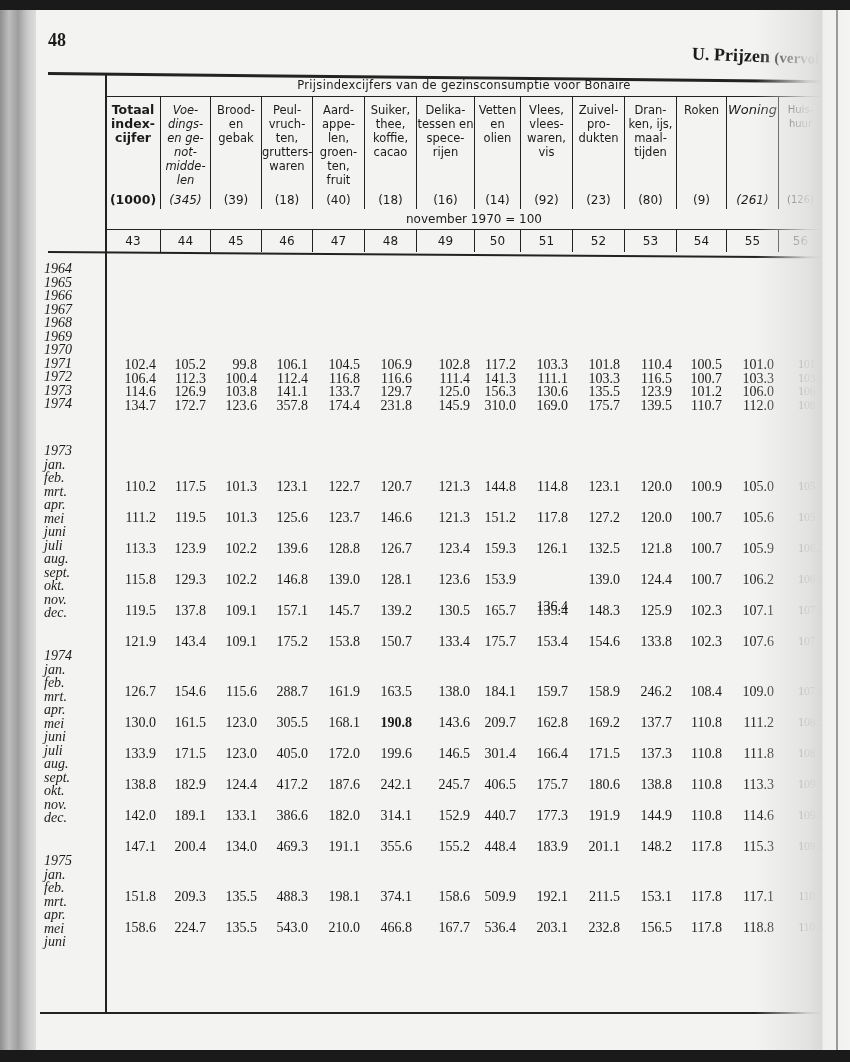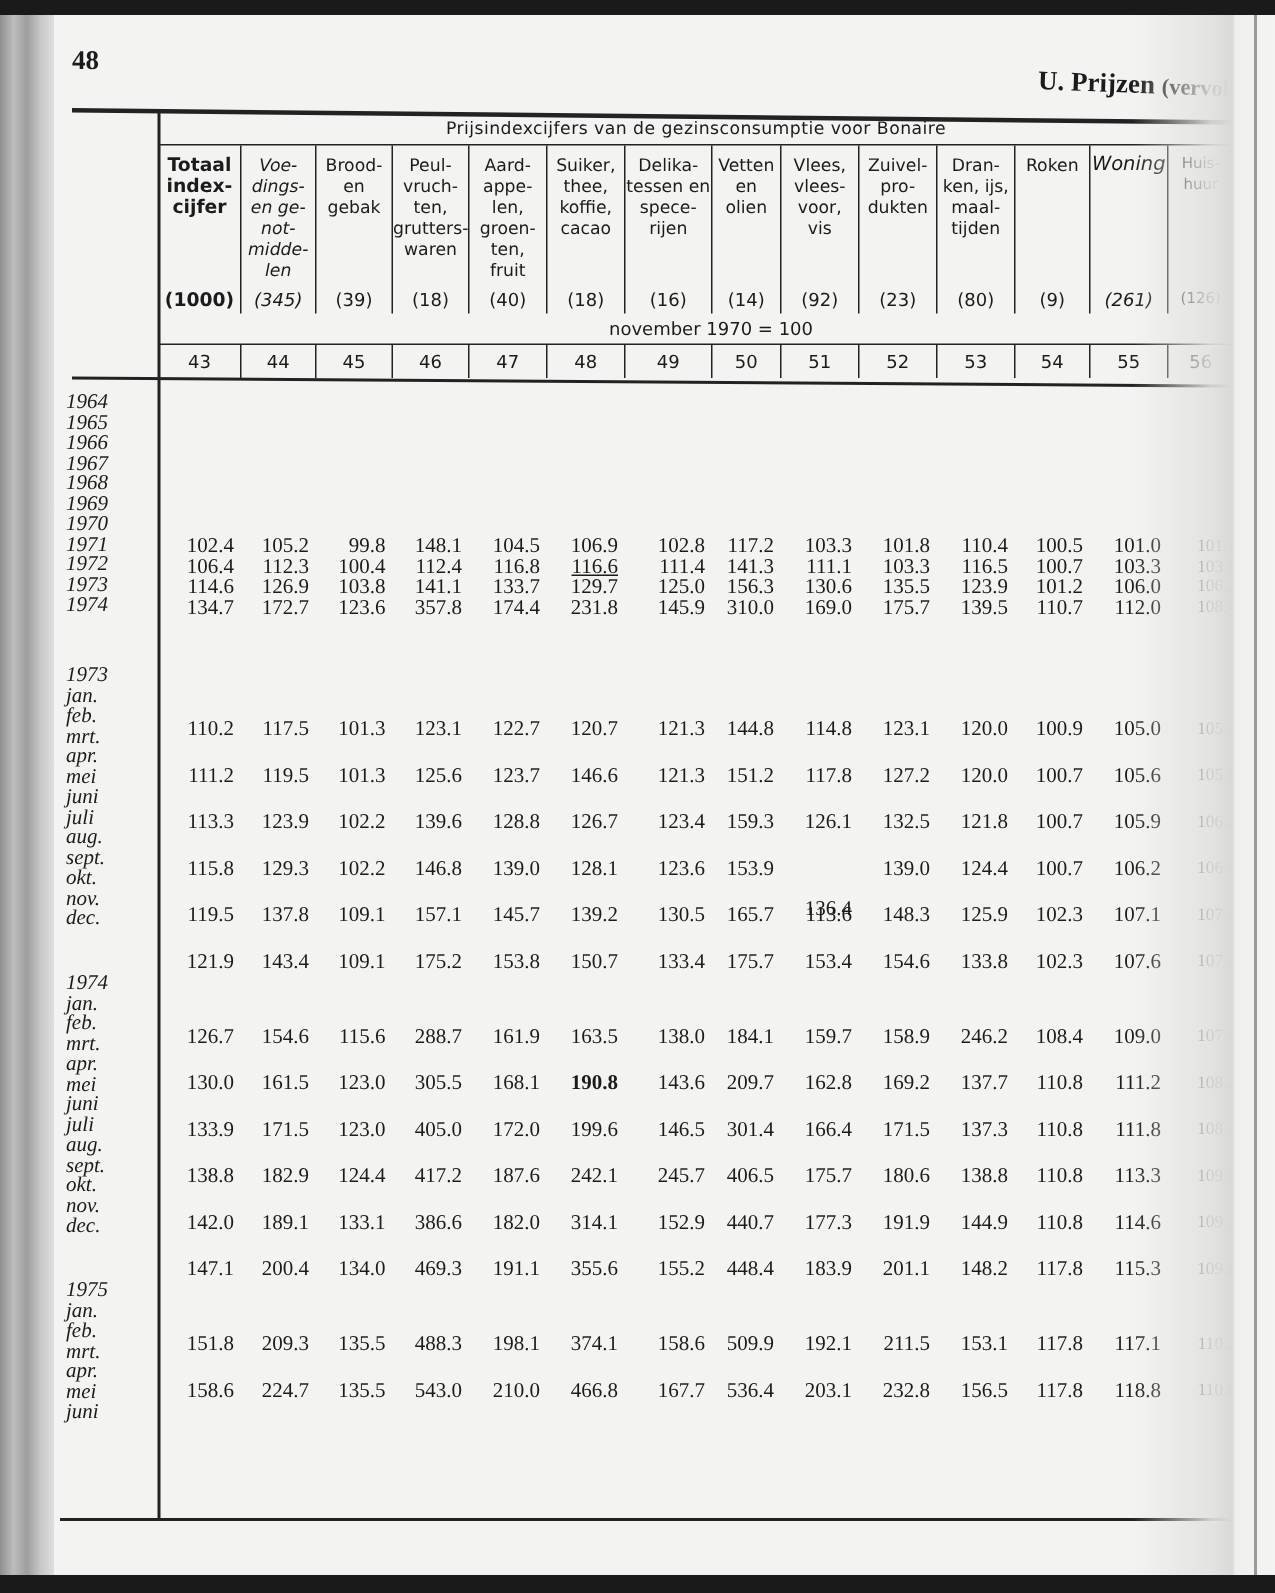--- a/index.html
+++ b/index.html
@@ -192,21 +192,21 @@
             <div>Vetten</div>
             <div>en</div>
             <div>olien</div>
           </div>
           <div class="weight">(14)</div>
         </div>
         <div class="hcol " style="width: 52px;">
           <div class="label">
             <div>Vlees,</div>
             <div>vlees-</div>
-            <div>voor,</div>
+            <div>waren,</div>
             <div>vis</div>
           </div>
           <div class="weight">(92)</div>
         </div>
         <div class="hcol " style="width: 52px;">
           <div class="label">
             <div>Zuivel-</div>
             <div>pro-</div>
             <div>dukten</div>
           </div>
@@ -271,39 +271,39 @@
       <div>1971</div>
       <div>1972</div>
       <div>1973</div>
       <div>1974</div>
     </div>
   <div class="data-block" id="data-annual" style="top:348px;">
       <div class="drow" style="height: 13.5px; line-height: 13.5px;">
         <div class="dcell" style="width: 54px;">102.4</div>
         <div class="dcell" style="width: 50px;">105.2</div>
         <div class="dcell" style="width: 51px;">99.8</div>
-        <div class="dcell" style="width: 51px;">148.1</div>
+        <div class="dcell" style="width: 51px;">106.1</div>
         <div class="dcell" style="width: 52px;">104.5</div>
         <div class="dcell" style="width: 52px;">106.9</div>
         <div class="dcell" style="width: 58px;">102.8</div>
         <div class="dcell" style="width: 46px;">117.2</div>
         <div class="dcell" style="width: 52px;">103.3</div>
         <div class="dcell" style="width: 52px;">101.8</div>
         <div class="dcell" style="width: 52px;">110.4</div>
         <div class="dcell" style="width: 50px;">100.5</div>
         <div class="dcell" style="width: 52px;">101.0</div>
         <div class="dcell last" style="width: 44px;">101.1</div>
       </div>
       <div class="drow" style="height: 13.5px; line-height: 13.5px;">
         <div class="dcell" style="width: 54px;">106.4</div>
         <div class="dcell" style="width: 50px;">112.3</div>
         <div class="dcell" style="width: 51px;">100.4</div>
         <div class="dcell" style="width: 51px;">112.4</div>
         <div class="dcell" style="width: 52px;">116.8</div>
-        <div class="dcell" style="width: 52px; text-decoration: underline;">116.6</div>
+        <div class="dcell" style="width: 52px;">116.6</div>
         <div class="dcell" style="width: 58px;">111.4</div>
         <div class="dcell" style="width: 46px;">141.3</div>
         <div class="dcell" style="width: 52px;">111.1</div>
         <div class="dcell" style="width: 52px;">103.3</div>
         <div class="dcell" style="width: 52px;">116.5</div>
         <div class="dcell" style="width: 50px;">100.7</div>
         <div class="dcell" style="width: 52px;">103.3</div>
         <div class="dcell last" style="width: 44px;">103.8</div>
       </div>
       <div class="drow" style="height: 13.5px; line-height: 13.5px;">
@@ -422,21 +422,21 @@
       </div>
       <div class="drow" style="height: 31px; line-height: 31px;">
         <div class="dcell" style="width: 54px;">119.5</div>
         <div class="dcell" style="width: 50px;">137.8</div>
         <div class="dcell" style="width: 51px;">109.1</div>
         <div class="dcell" style="width: 51px;">157.1</div>
         <div class="dcell" style="width: 52px;">145.7</div>
         <div class="dcell" style="width: 52px;">139.2</div>
         <div class="dcell" style="width: 58px;">130.5</div>
         <div class="dcell" style="width: 46px;">165.7</div>
-        <div class="dcell" style="width: 52px;">113.6</div>
+        <div class="dcell" style="width: 52px;">135.4</div>
         <div class="dcell" style="width: 52px;">148.3</div>
         <div class="dcell" style="width: 52px;">125.9</div>
         <div class="dcell" style="width: 50px;">102.3</div>
         <div class="dcell" style="width: 52px;">107.1</div>
         <div class="dcell last" style="width: 44px;">107.0</div>
       </div>
       <div class="drow" style="height: 31px; line-height: 31px;">
         <div class="dcell" style="width: 54px;">121.9</div>
         <div class="dcell" style="width: 50px;">143.4</div>
         <div class="dcell" style="width: 51px;">109.1</div>

